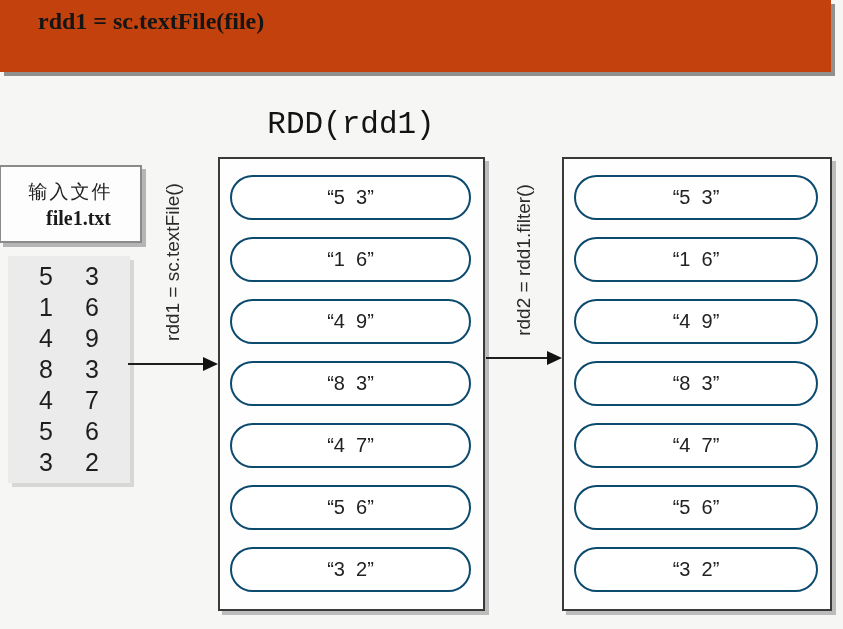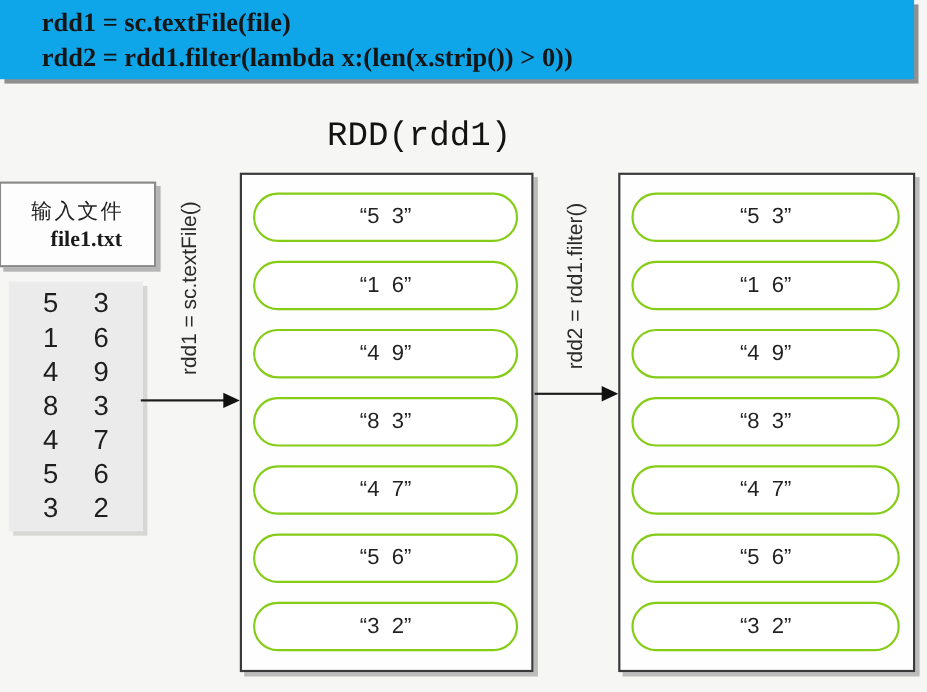--- a/index.html
+++ b/index.html
@@ -8,21 +8,21 @@
     background:#f6f6f4;
     font-family:"Liberation Sans", sans-serif;
     position:relative;
     overflow:hidden;
   }
   .stage { position:absolute; inset:0; width:843px; height:629px; }
 
   
   .code-block {
     position:absolute; left:0; top:0; width:831px; height:72px;
-    background:#0ea5e9;
+    background:#c2410c;
     box-shadow:4px 4px 0 #909090;
     padding:5px 0 0 38px;
   }
   .code-line {
     font-family:"Liberation Serif", serif;
     font-weight:bold;
     font-size:24px;
     line-height:32px;
     color:#151515;
     white-space:pre;
@@ -50,35 +50,35 @@
   }
   .data-row { display:flex; justify-content:center; gap:26px;
     font-size:25px; color:#1e1e1e; line-height:28px; }
   .data-row span { width:20px; text-align:center; display:inline-block; }
 
   
   .rdd-title {
     position:absolute; top:107px;
     transform:translateX(-50%);
     font-family:"Liberation Mono", monospace;
-    font-size:31px; color:#131313; white-space:pre;margin-left:30px;
+    font-size:31px; color:#131313; white-space:pre;
   }
   .rdd-box {
     position:absolute; top:157px; height:454px;
     background:#fefefe;
     border:2px solid #3a3a3a;
     box-shadow:4px 4px 0 #bcbcbc;
     display:flex; flex-direction:column; justify-content:space-between;
     padding:16px 12px 17px 10px;
   }
   .rdd-box.first  { left:218px; width:267px; }
   .rdd-box.second { left:562px; width:270px; }
   .pill {
     height:45px;
-    border:2px solid #84cc16;
+    border:2px solid #0c4a6e;
     border-radius:23px;
     background:#fff;
     display:flex; align-items:center; justify-content:center;
     font-size:20px; color:#222; white-space:pre;
   }
 
   
   .arrow-line { position:absolute; height:2px; background:#1e1e1e; }
   .arrow-head {
     position:absolute; width:0; height:0;
@@ -93,21 +93,20 @@
     font-size:19px; color:#2b2b2b; white-space:pre;
   }
 </style>
 </head>
 <body>
 
 <div class="stage">
 
   <div class="code-block">
     <div class="code-line">rdd1 = sc.textFile(file)</div>
-    <div class="code-line">rdd2 = rdd1.filter(lambda x:(len(x.strip()) &gt; 0))</div>
   </div>
 
   <div class="input-file-box">
     <div class="input-file-title">输入文件</div>
     <div class="input-file-name">file1.txt</div>
   </div>
 
   <div class="data-box">
       <div class="data-row">
       <span>5</span>

